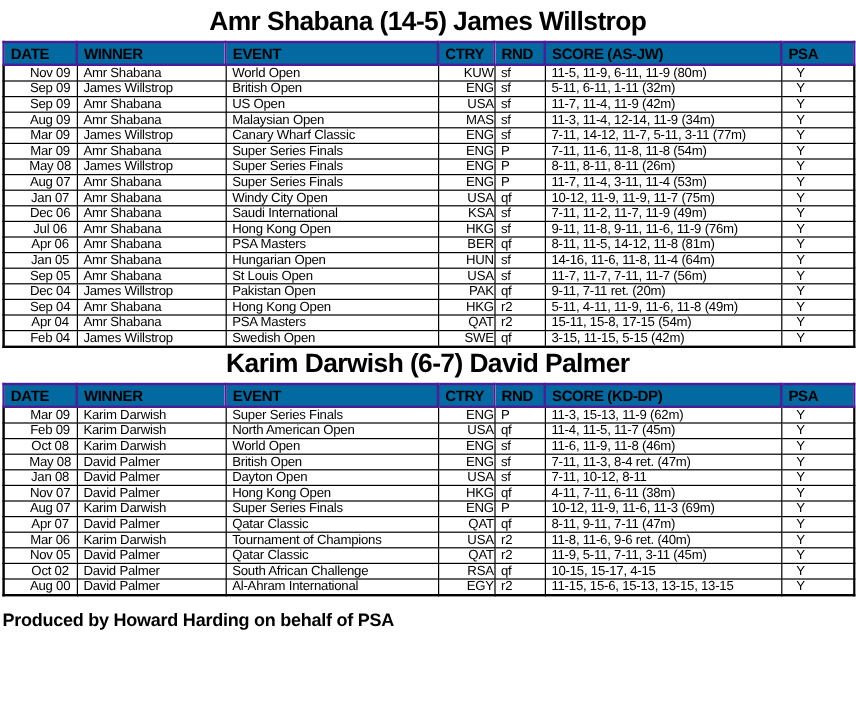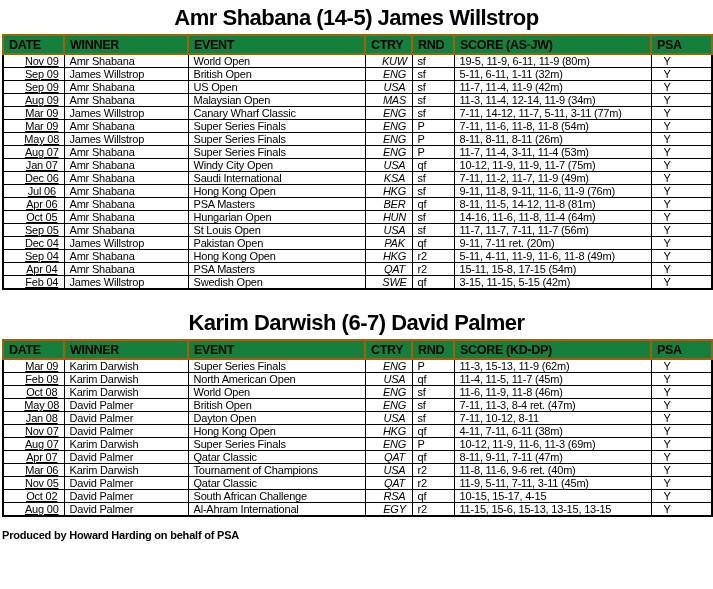--- a/index.html
+++ b/index.html
@@ -18,56 +18,55 @@
   }
   .title {
     font-size: 22px;
     line-height: 26px;
     font-weight: bold;
     text-align: center;
     margin: 0 0 3px 0;
     letter-spacing: -0.5px;
   }
   section + section .title {
-    margin-top: 20px;
   }
   table.grid {
     border-collapse: collapse;
     table-layout: fixed;
     width: 709px;
     border: 2px solid #000;
   }
   table.grid th {
-    background: #15803d;
-    border: 2px solid #a16207;
+    background: #0369a1;
+    border: 2px solid #4c1d95;
     font-size: 12.5px;
     font-weight: bold;
     text-align: left;
     height: 17px;
     padding: 0 0 0 5px;
     white-space: nowrap;
     overflow: hidden;
     letter-spacing: -0.3px;
   }
   table.grid td {
     border: 1px solid #000;
     font-size: 11px;
     line-height: 12px;
     height: 12px;
     padding: 0 0 0 5px;
     white-space: nowrap;
     overflow: hidden;
     letter-spacing: -0.2px;
   }
   
-  table.grid td.col-0 { text-align: center; padding-left: 16px; text-decoration: underline; }
-  table.grid td.col-3 { text-align: center; padding-left: 12px; font-style: italic; }
+  table.grid td.col-0 { text-align: center; padding-left: 16px; }
+  table.grid td.col-3 { text-align: right; padding-left: 12px; }
   table.grid td.col-6 { padding-left: 12px; }
   .footer {
-    font-size: 11px;
+    font-size: 15px;
     font-weight: bold;
     margin: 12px 0 0 0;
     letter-spacing: -0.2px;
   }
 </style>
 </head>
 <body>
 
 <div class="page">
 
@@ -94,21 +93,21 @@
             <th class="col-6">PSA</th>
           </tr>
       </thead>
       <tbody>
           <tr>
             <td class="col-0">Nov 09</td>
             <td class="col-1">Amr Shabana</td>
             <td class="col-2">World Open</td>
             <td class="col-3">KUW</td>
             <td class="col-4">sf</td>
-            <td class="col-5">19-5, 11-9, 6-11, 11-9 (80m)</td>
+            <td class="col-5">11-5, 11-9, 6-11, 11-9 (80m)</td>
             <td class="col-6">Y</td>
           </tr>
           <tr>
             <td class="col-0">Sep 09</td>
             <td class="col-1">James Willstrop</td>
             <td class="col-2">British Open</td>
             <td class="col-3">ENG</td>
             <td class="col-4">sf</td>
             <td class="col-5">5-11, 6-11, 1-11 (32m)</td>
             <td class="col-6">Y</td>
@@ -197,21 +196,21 @@
           <tr>
             <td class="col-0">Apr 06</td>
             <td class="col-1">Amr Shabana</td>
             <td class="col-2">PSA Masters</td>
             <td class="col-3">BER</td>
             <td class="col-4">qf</td>
             <td class="col-5">8-11, 11-5, 14-12, 11-8 (81m)</td>
             <td class="col-6">Y</td>
           </tr>
           <tr>
-            <td class="col-0">Oct 05</td>
+            <td class="col-0">Jan 05</td>
             <td class="col-1">Amr Shabana</td>
             <td class="col-2">Hungarian Open</td>
             <td class="col-3">HUN</td>
             <td class="col-4">sf</td>
             <td class="col-5">14-16, 11-6, 11-8, 11-4 (64m)</td>
             <td class="col-6">Y</td>
           </tr>
           <tr>
             <td class="col-0">Sep 05</td>
             <td class="col-1">Amr Shabana</td>

